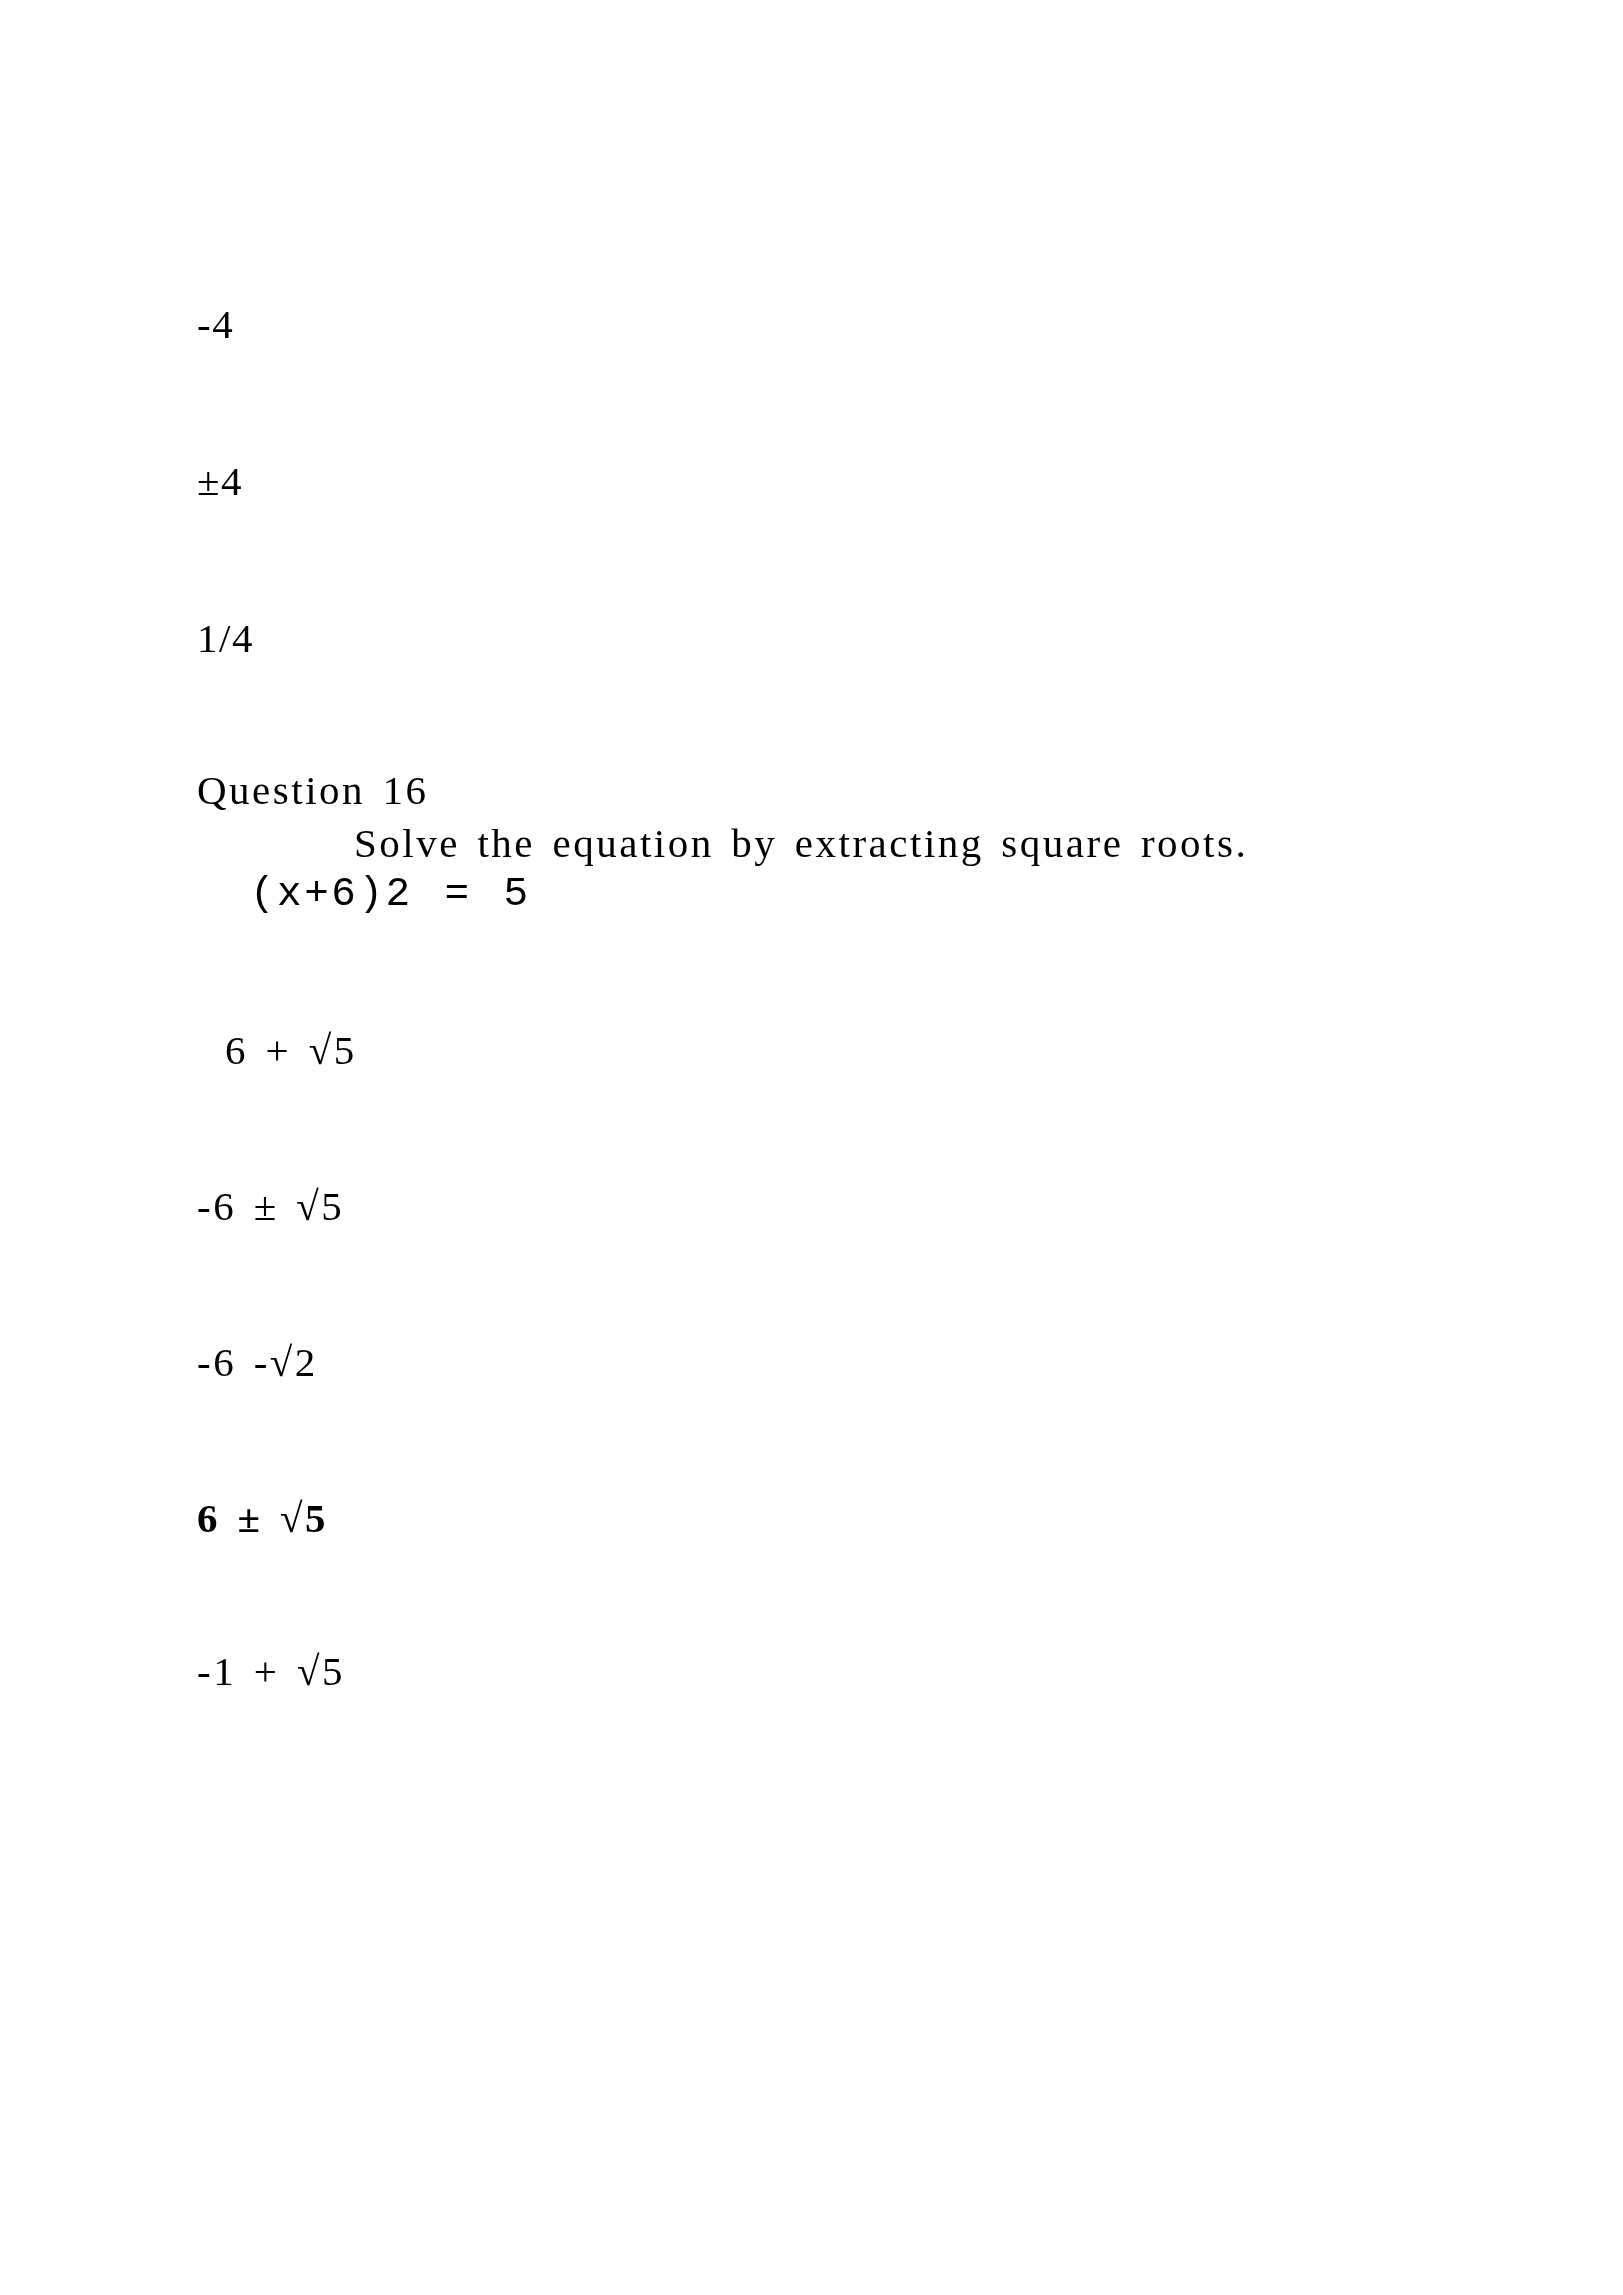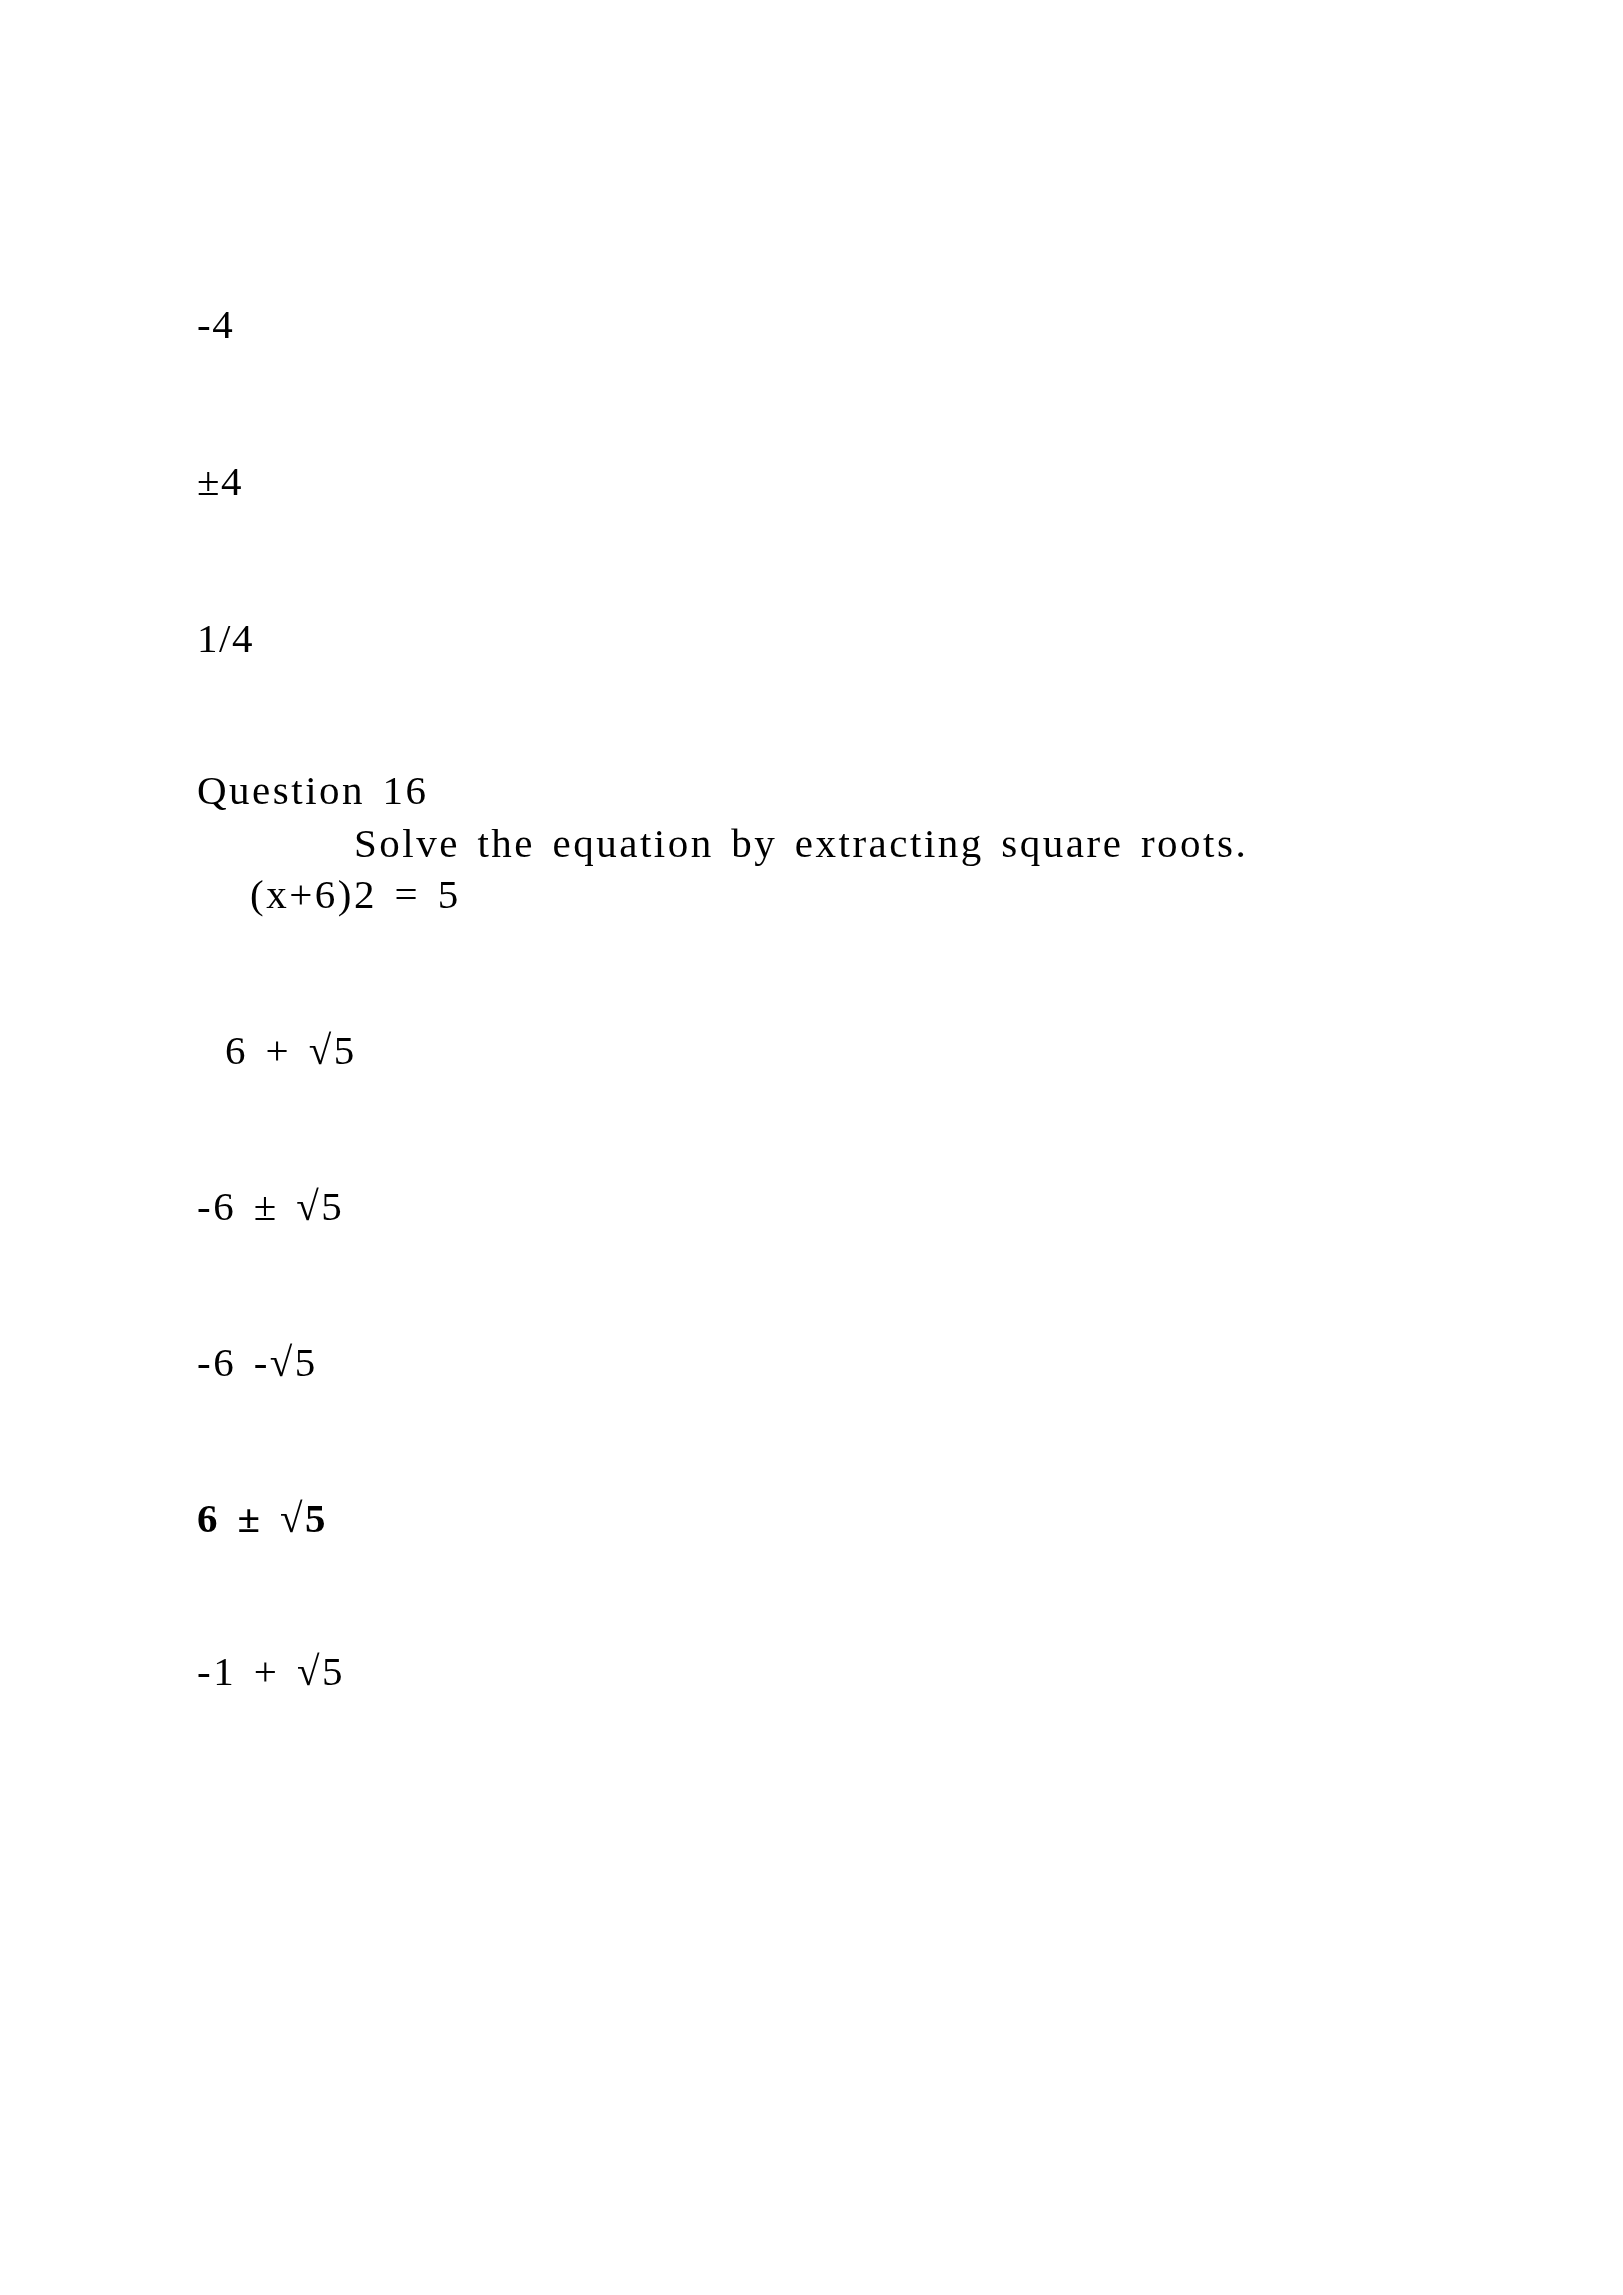--- a/index.html
+++ b/index.html
@@ -34,25 +34,25 @@
 
   <div>
     <div class="line" style="left:197px; top:304px;">-4</div>
     <div class="line" style="left:197px; top:461px;">±4</div>
     <div class="line" style="left:197px; top:618px;">1/4</div>
   </div>
 
   <div>
     <div class="line spaced" style="left:197px; top:770px;">Question 16</div>
     <div class="line spaced" style="left:354px; top:823px;">Solve the equation by extracting square roots.</div>
-    <div class="line spaced" style="left:250px; top:874px;">(x+6)2 = 5</div>
+    <div class="line spaced" style="left:250px; top:874px;font-family:Liberation Mono, monospace;">(x+6)2 = 5</div>
 
     <div>
       <div class="line spaced" style="left:197px; top:1030px;margin-left:28px;">6 + √5</div>
       <div class="line spaced" style="left:197px; top:1186px;text-align:center;">-6 ± √5</div>
-      <div class="line spaced" style="left:197px; top:1342px;">-6 -√5</div>
+      <div class="line spaced" style="left:197px; top:1342px;">-6 -√2</div>
       <div class="line spaced" style="left:197px; top:1498px;font-weight:bold;">6 ± √5</div>
       <div class="line spaced" style="left:197px; top:1651px;">-1 + √5</div>
     </div>
   </div>
 
 </div>
 
 
 </body></html>

